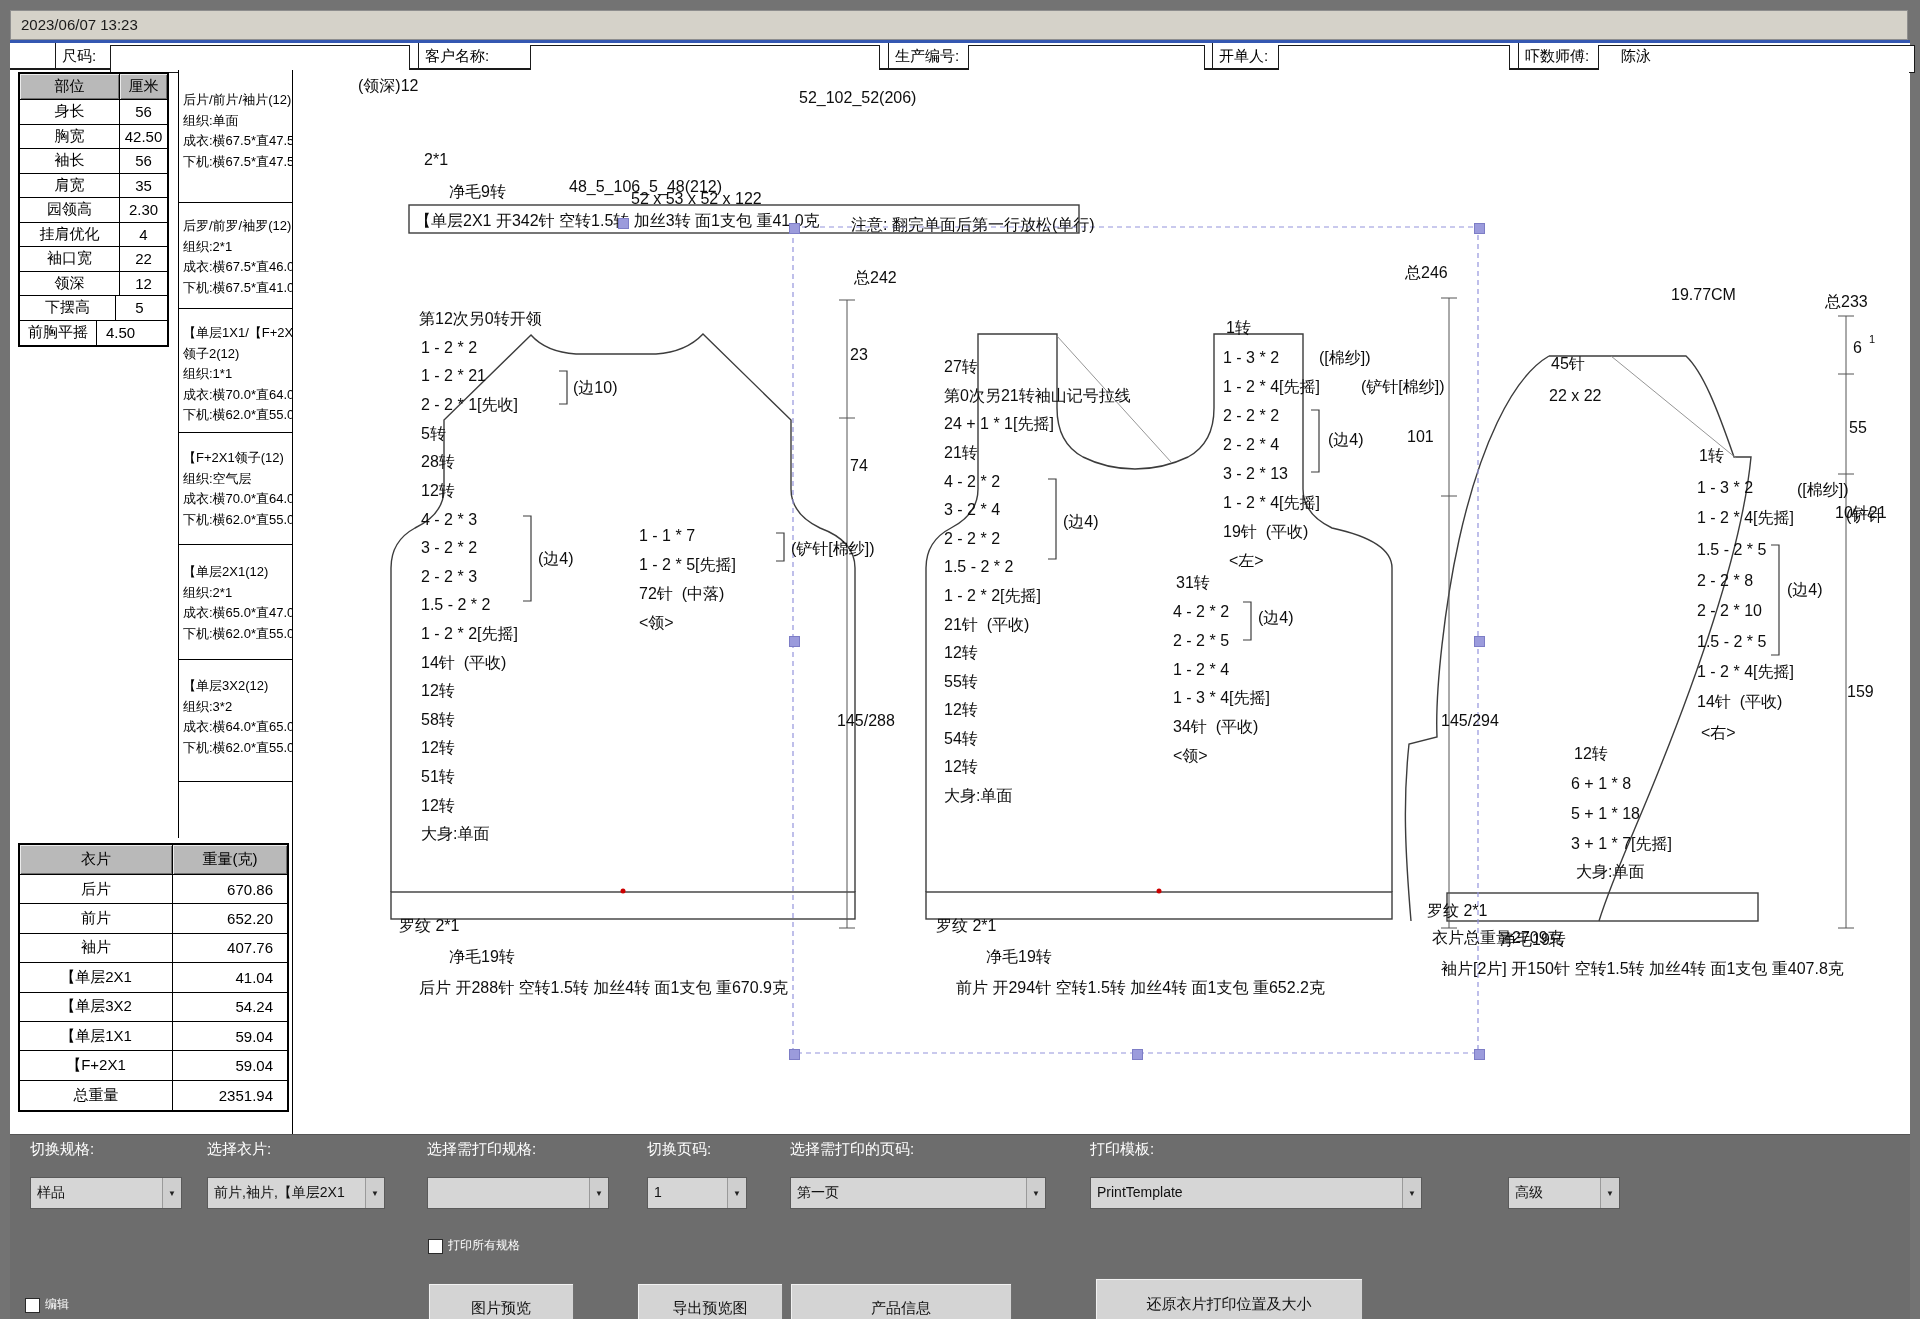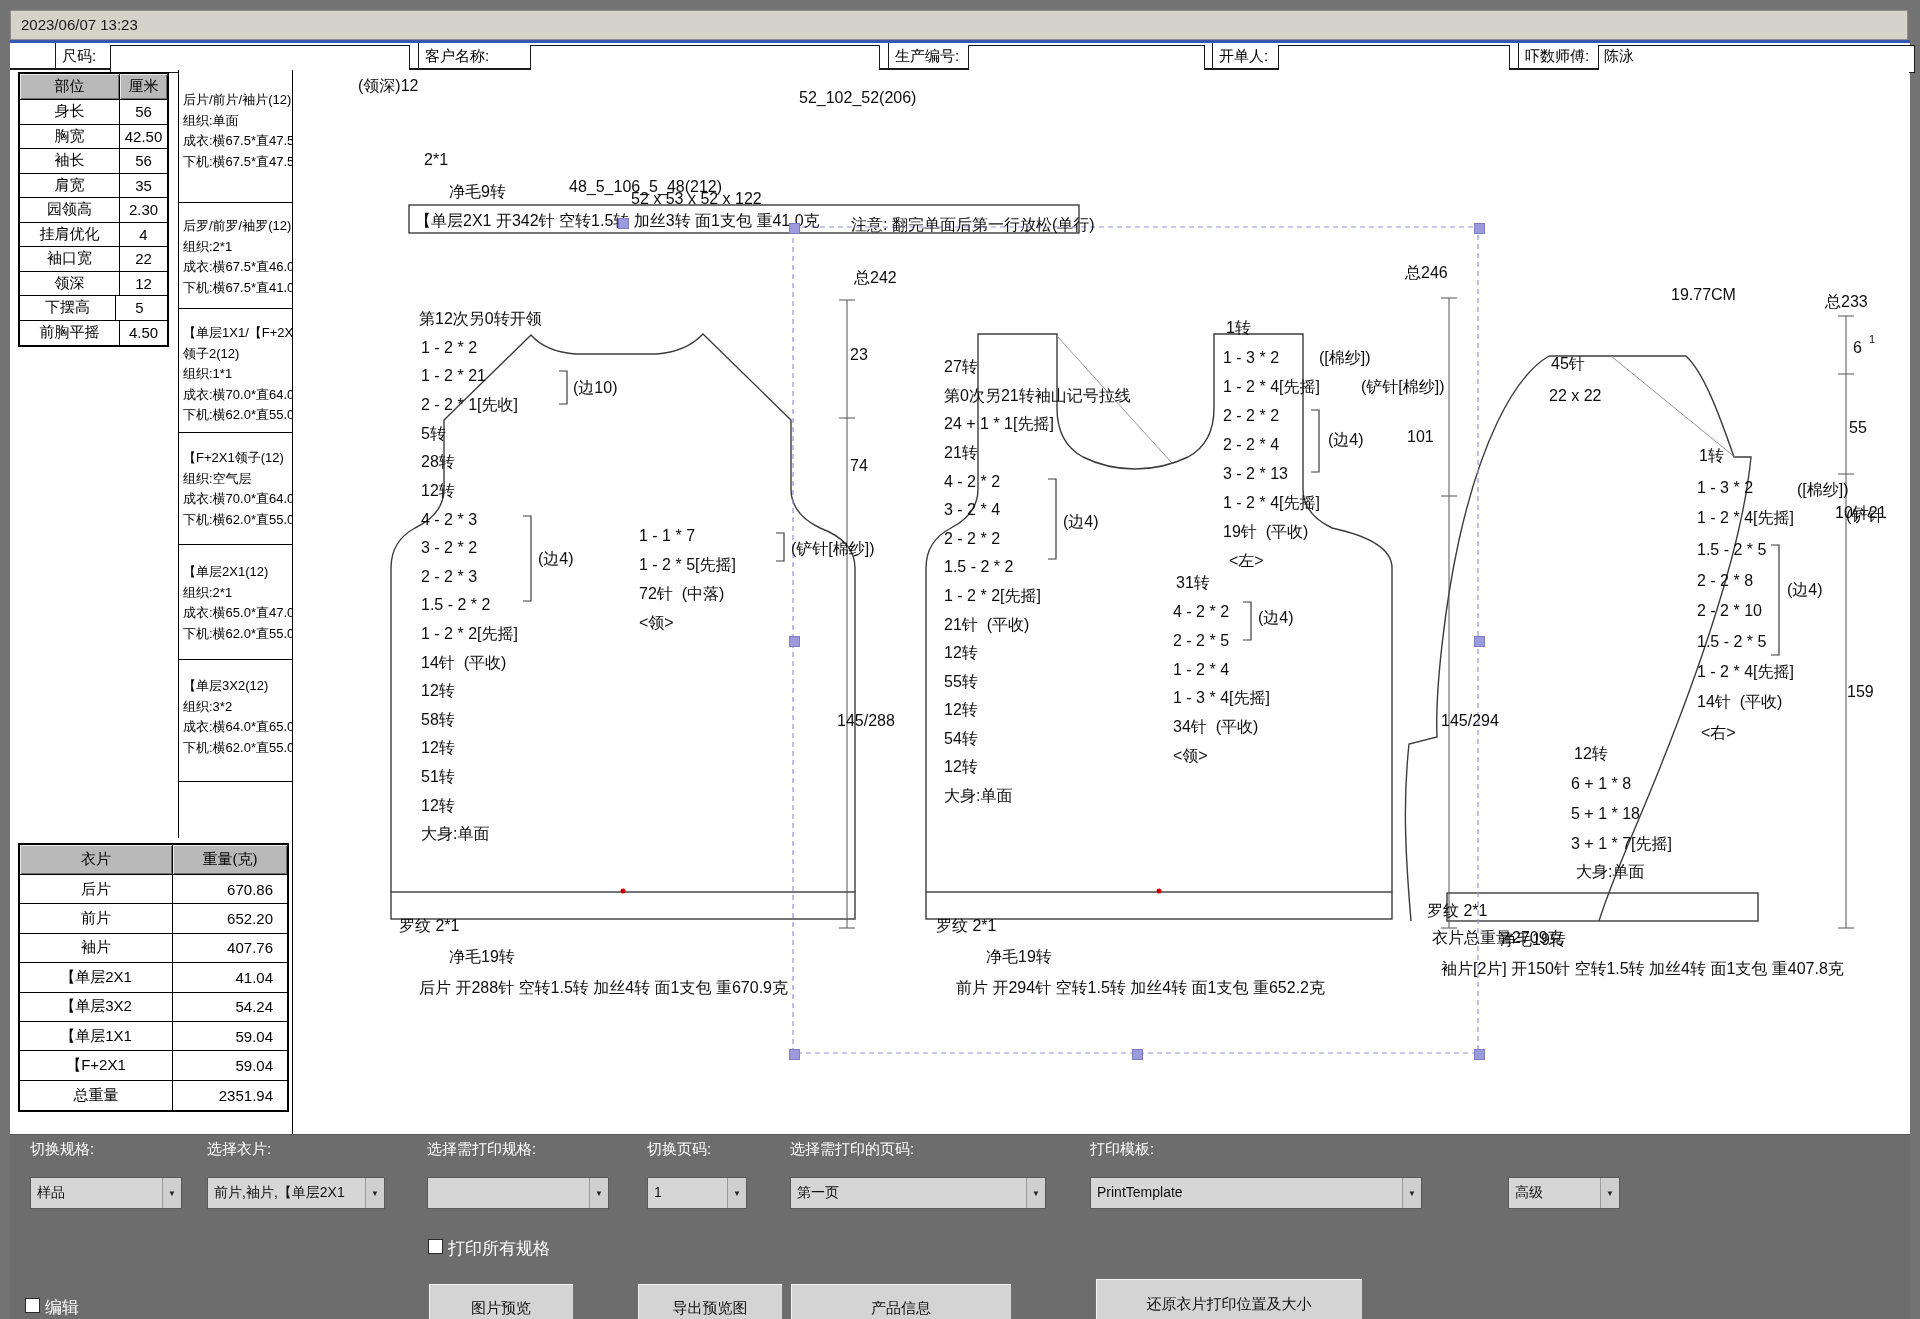--- a/index.html
+++ b/index.html
@@ -2,21 +2,21 @@
 <html><head>
 <meta charset="utf-8">
 <style>
   html,body{margin:0;padding:0;background:#737373;}
   #app{position:relative;width:1920px;height:1319px;background:#737373;font-family:"Liberation Sans",sans-serif;color:#000;overflow:hidden;}
   #content-bg{position:absolute;left:10px;top:43px;width:1900px;height:1091px;background:#ffffff;}
   #titlebar{position:absolute;left:10px;top:10px;width:1898px;height:30px;background:#d5d2c9;border:1px solid #8e8e8e;box-sizing:border-box;font-size:15px;line-height:28px;padding-left:10px;color:#1a1a1a;}
   #title-underline{position:absolute;left:10px;top:40px;width:1900px;height:3px;}
   #form-row{position:absolute;left:10px;top:43px;width:1900px;height:27px;background:#fff;border-bottom:2px solid #1a1a1a;box-sizing:border-box;}
   .form-label{position:absolute;top:0;height:25px;line-height:25px;font-size:15px;border-left:1px solid #1a1a1a;padding-left:6px;white-space:nowrap;}
-  .form-box{position:absolute;top:2px;height:28px;background:#fff;border:1px solid #1a1a1a;font-size:15px;line-height:20px;padding-left:5px;box-sizing:border-box;white-space:nowrap;}
+  .form-box{position:absolute;top:2px;height:28px;background:#fff;border:1px solid #1a1a1a;font-size:15px;line-height:20px;padding-left:22px;box-sizing:border-box;white-space:nowrap;}
   .ptable{position:absolute;border:2px solid #000;background:#fff;}
   .trow{display:flex;border-bottom:1px solid #000;box-sizing:border-box;}
   .trow:last-child{border-bottom:none;}
   .tcell{border-right:1px solid #000;box-sizing:border-box;display:flex;align-items:center;justify-content:center;font-size:15px;overflow:hidden;white-space:nowrap;}
   .tcell:last-child{border-right:none;}
   .hcell{background:#b9b9b9;box-shadow:inset 1px 1px 0 #ebebeb, inset -1px -1px 0 #6f6f6f;}
   #notes-panel{position:absolute;left:178px;top:70px;width:114px;height:768px;background:#fff;border-left:1px solid #000;overflow:hidden;}
   .note-block{position:absolute;left:4px;width:140px;}
   .note-line{font-size:13px;line-height:20.5px;white-space:nowrap;}
   .note-sep{position:absolute;left:0;width:114px;height:1px;background:#000;}
@@ -24,21 +24,21 @@
   #pattern-svg{position:absolute;left:0;top:0;}
   .clabel{position:absolute;font-size:16px;line-height:19px;white-space:pre;color:#0d0d0d;}
   .sel-handle{position:absolute;width:9px;height:9px;background:#9b9bdc;border:1px solid #7d7dc6;}
   #toolbar-bg{position:absolute;left:10px;top:1134px;width:1900px;height:185px;background:#6d6d6d;border-top:1px solid #555;}
   .tb-label{position:absolute;color:#fff;font-size:15px;white-space:nowrap;}
   .dropdown{position:absolute;height:32px;background:#d6d6d6;border:1px solid #5a5a5a;box-sizing:border-box;display:flex;}
   .dd-value{flex:1;font-size:14px;line-height:29px;padding-left:6px;overflow:hidden;white-space:nowrap;color:#111;}
   .dd-arrow{width:18px;border-left:1px solid #9a9a9a;background:#cfcfcf;font-size:8px;display:flex;align-items:center;justify-content:center;color:#222;}
   .btn{position:absolute;background:#d4d4d4;border:1px solid #707070;box-shadow:inset 1px 1px 0 #f1f1f1;font-size:15px;display:flex;align-items:center;justify-content:center;color:#111;box-sizing:border-box;white-space:nowrap;}
   .cb-box{position:absolute;width:13px;height:13px;background:#fff;border:1px solid #2a2a2a;}
-  .cb-label{position:absolute;color:#fff;font-size:17px;white-space:nowrap;}
+  .cb-label{position:absolute;color:#fff;font-size:12px;white-space:nowrap;}
 </style>
 </head>
 <body>
 
 <div id="app">
   <div id="content-bg"></div>
   <div id="titlebar">
     <span>2023/06/07 13:23</span>
   </div>
   <div id="title-underline" style="background: rgb(52, 87, 177);"></div>
@@ -90,21 +90,21 @@
       </div>
       <div class="trow" style="height: 24.5px;">
         <div class="tcell" style="width: 100px;">领深</div>
         <div class="tcell" style="width: 47px;">12</div>
       </div>
       <div class="trow" style="height: 24.5px;">
         <div class="tcell" style="width: 96px;">下摆高</div>
         <div class="tcell" style="width: 47px;">5</div>
       </div>
       <div class="trow" style="height: 24.5px;">
-        <div class="tcell" style="width: 100px;">前胸平摇</div>
+        <div class="tcell" style="width: 77px;">前胸平摇</div>
         <div class="tcell" style="width: 47px;">4.50</div>
       </div>
     </div>
   <div id="notes-panel">
       <div class="note-block" style="top: 20px;">
         <div class="note-line">后片/前片/袖片(12)</div>
         <div class="note-line">组织:单面</div>
         <div class="note-line">成衣:横67.5*直47.5</div>
         <div class="note-line">下机:横67.5*直47.5</div>
       </div>

